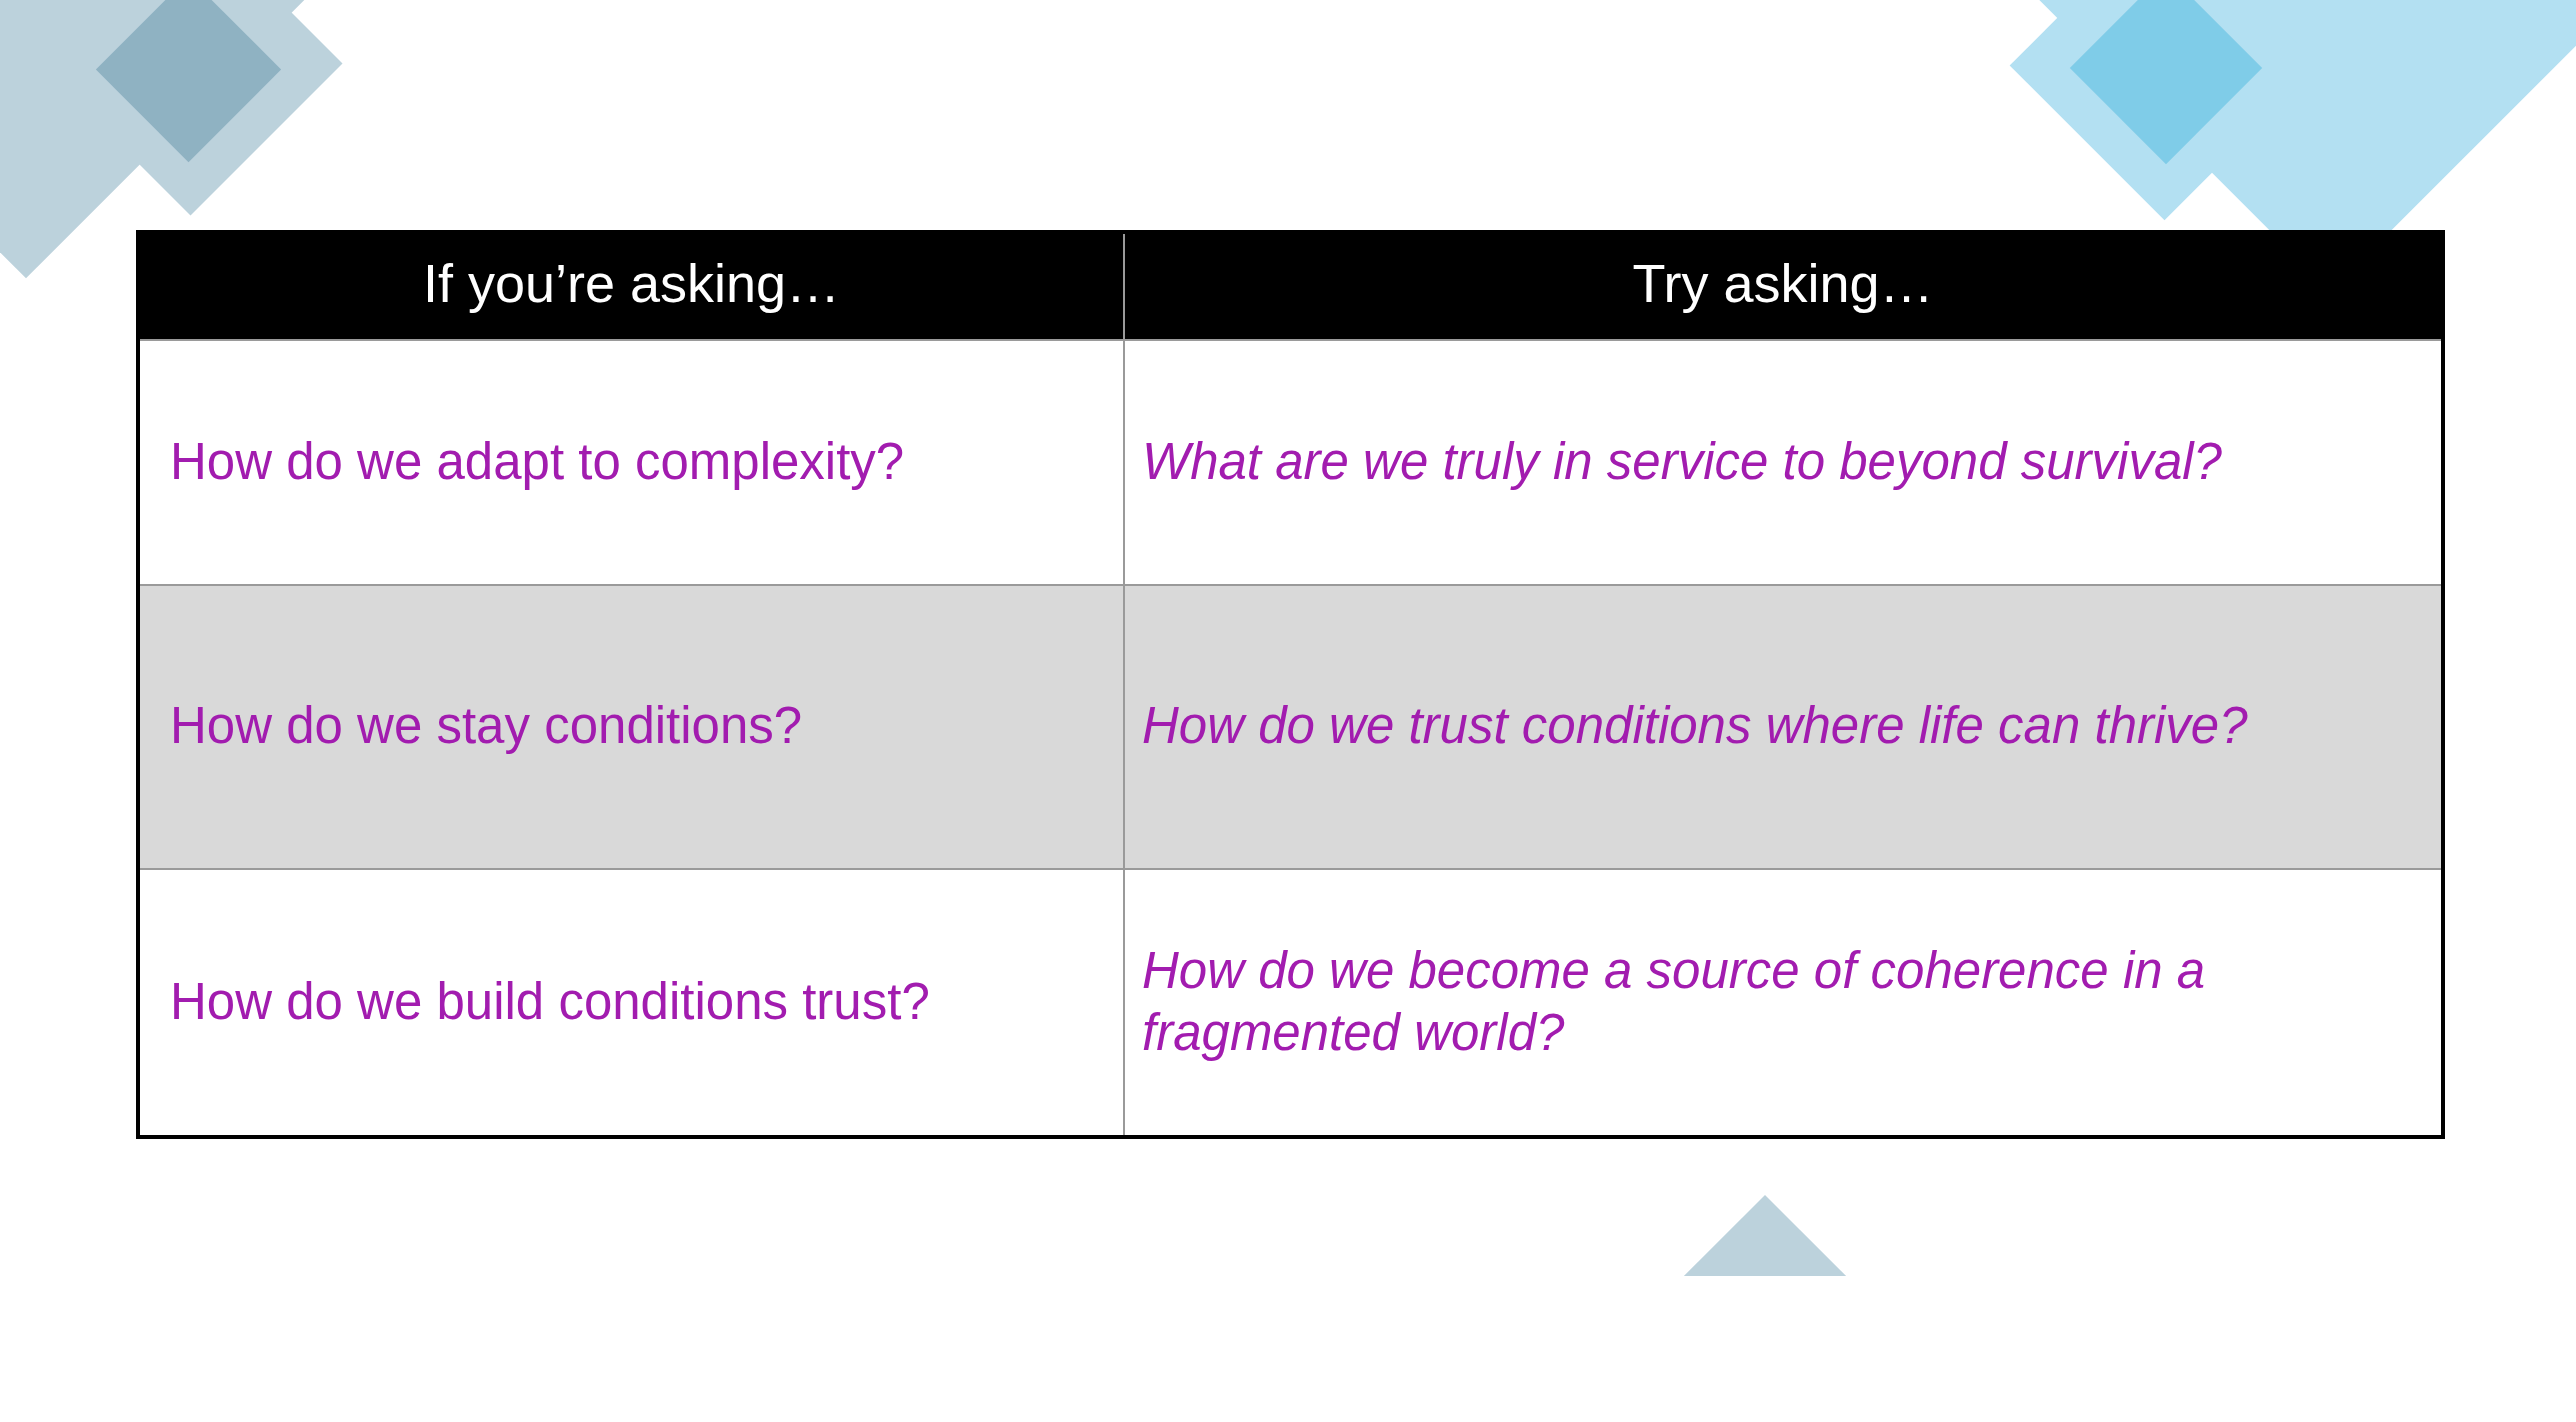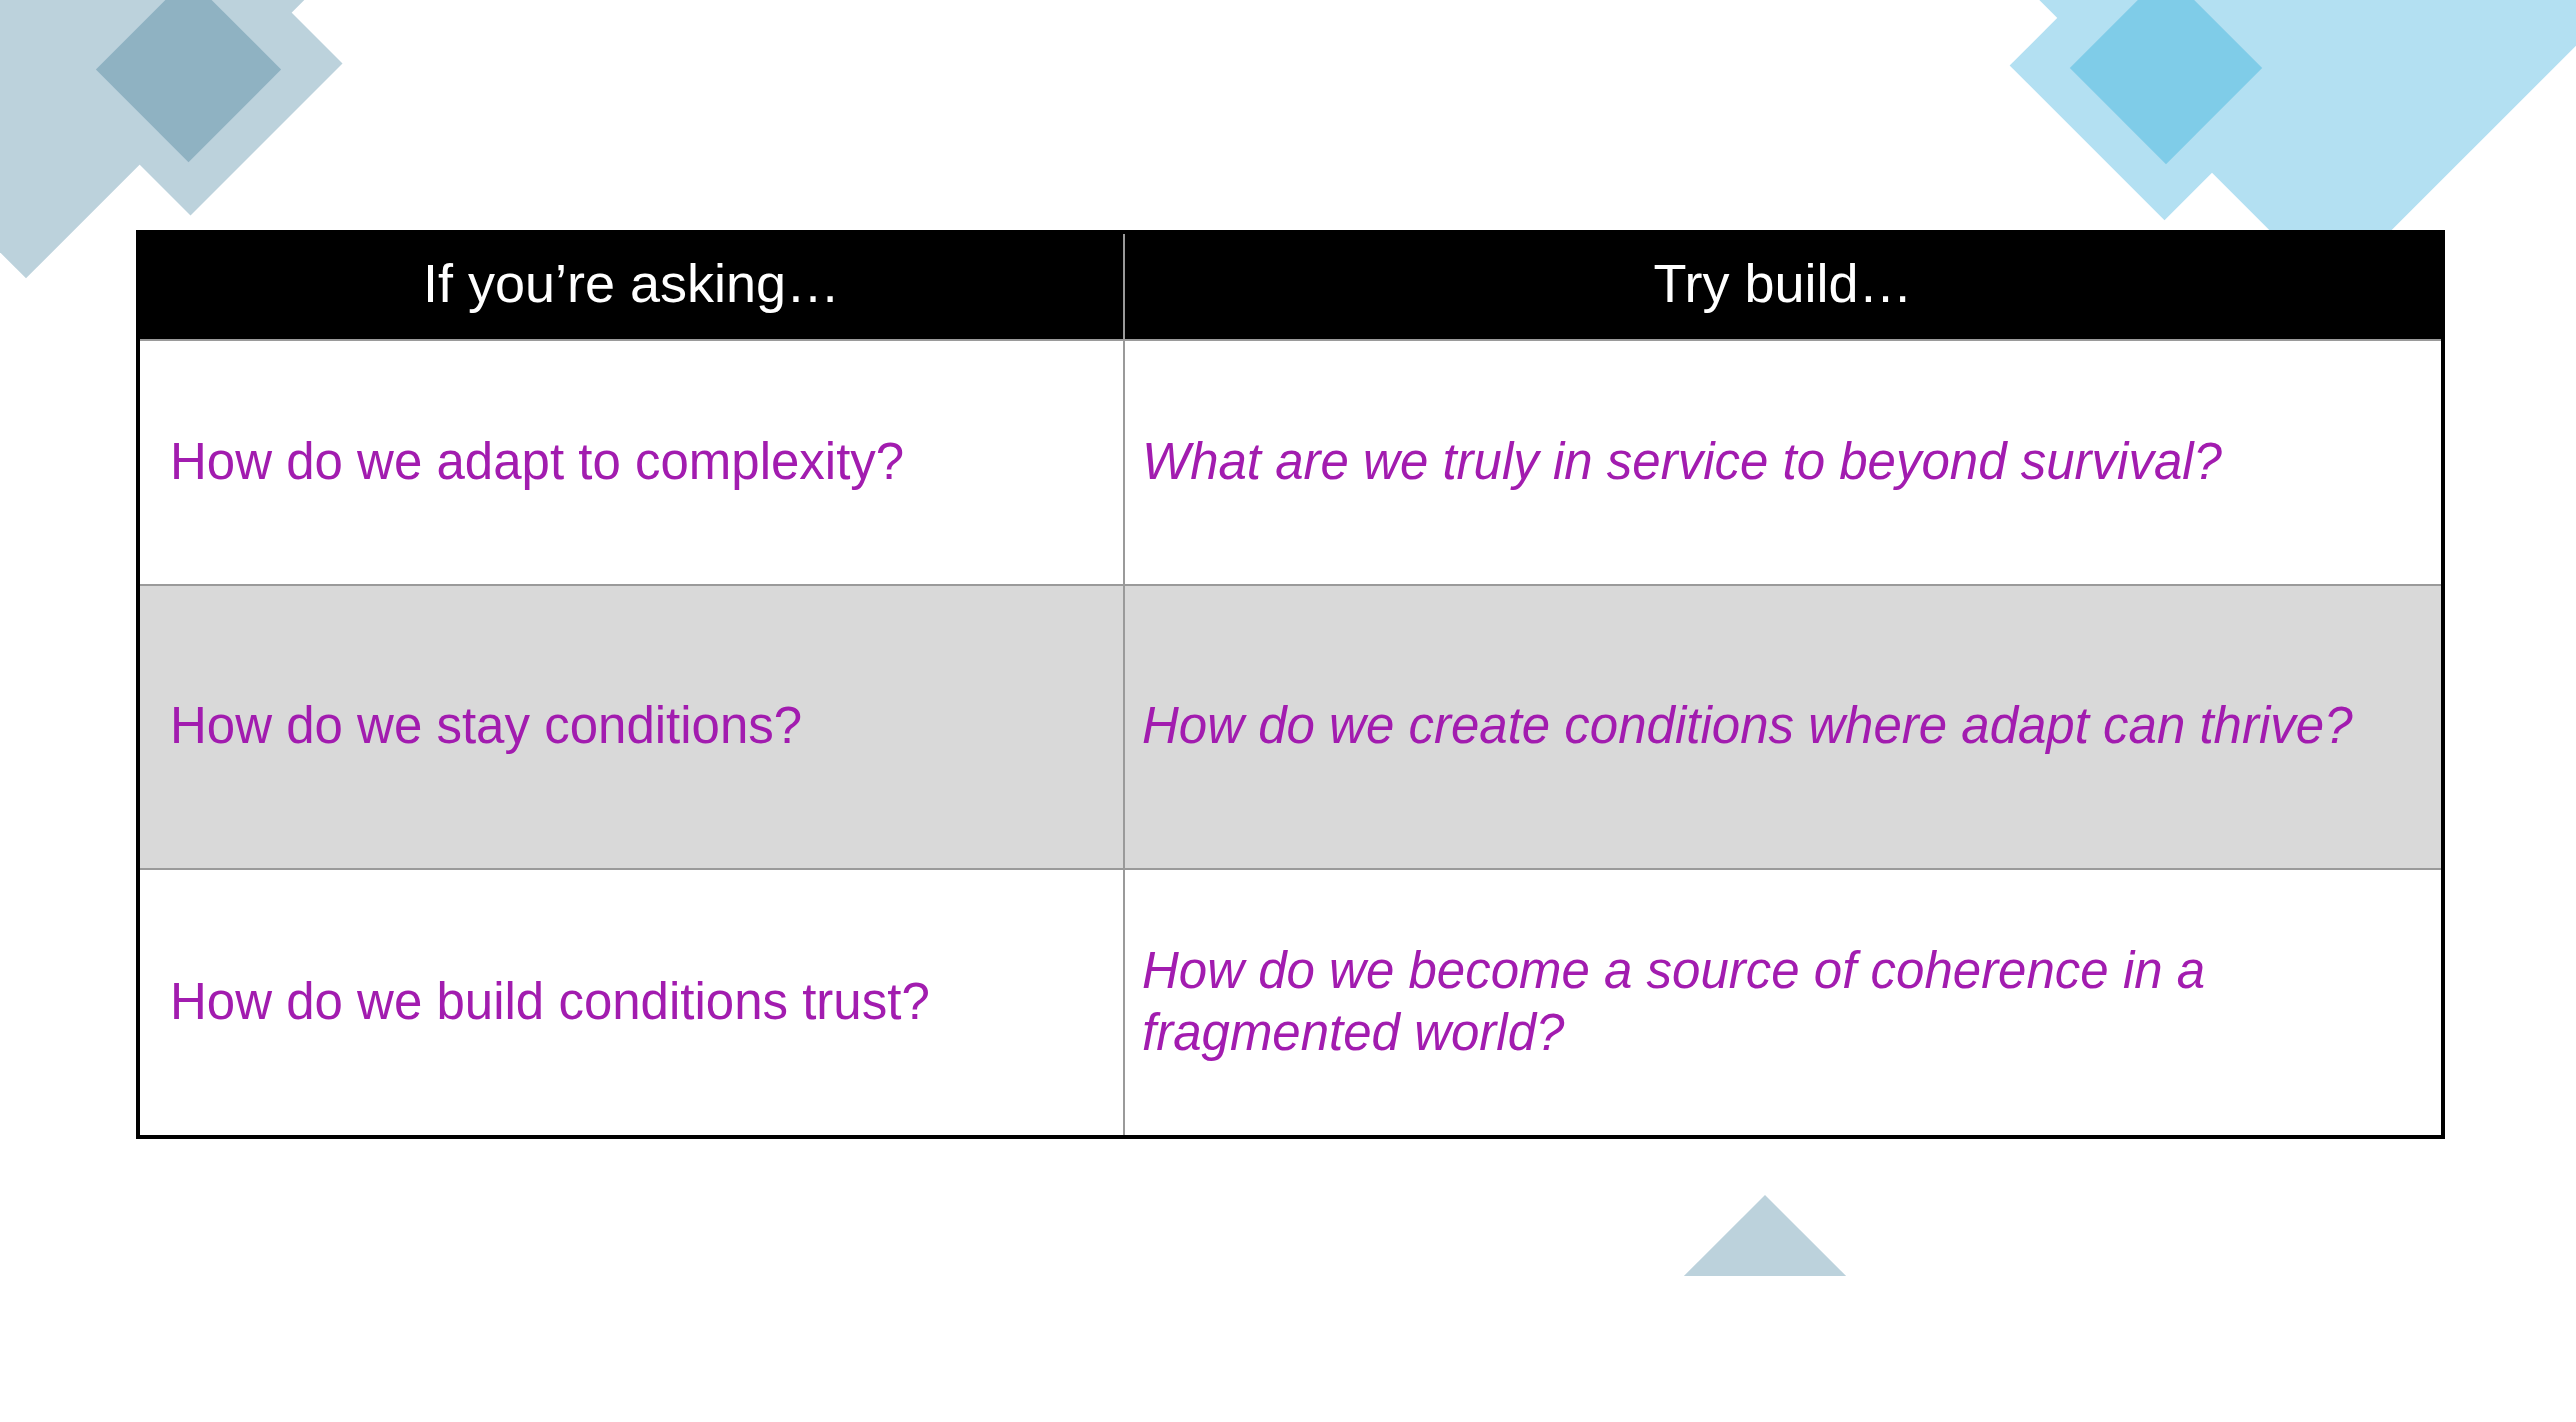--- a/index.html
+++ b/index.html
@@ -170,31 +170,31 @@
   </div>
 
   <table id="compare-table">
     <colgroup>
       <col class="col-left">
       <col class="col-right">
     </colgroup>
     <thead>
       <tr>
         <th class="hcell-left">If you’re asking…</th>
-        <th class="hcell-right">Try build…</th>
+        <th class="hcell-right">Try asking…</th>
       </tr>
     </thead>
     <tbody>
       <tr class="row-plain row-1">
         <td class="cell-left">How do we adapt to complexity?</td>
         <td class="cell-right">What are we truly in service to beyond survival?</td>
       </tr>
       <tr class="row-shaded row-2">
         <td class="cell-left">How do we stay conditions?</td>
-        <td class="cell-right">How do we create conditions where adapt can thrive?</td>
+        <td class="cell-right">How do we trust conditions where life can thrive?</td>
       </tr>
       <tr class="row-plain row-3">
         <td class="cell-left">How do we build conditions trust?</td>
         <td class="cell-right">How do we become a source of coherence in a fragmented world?</td>
       </tr>
     </tbody>
   </table>
 
 </div>
 

